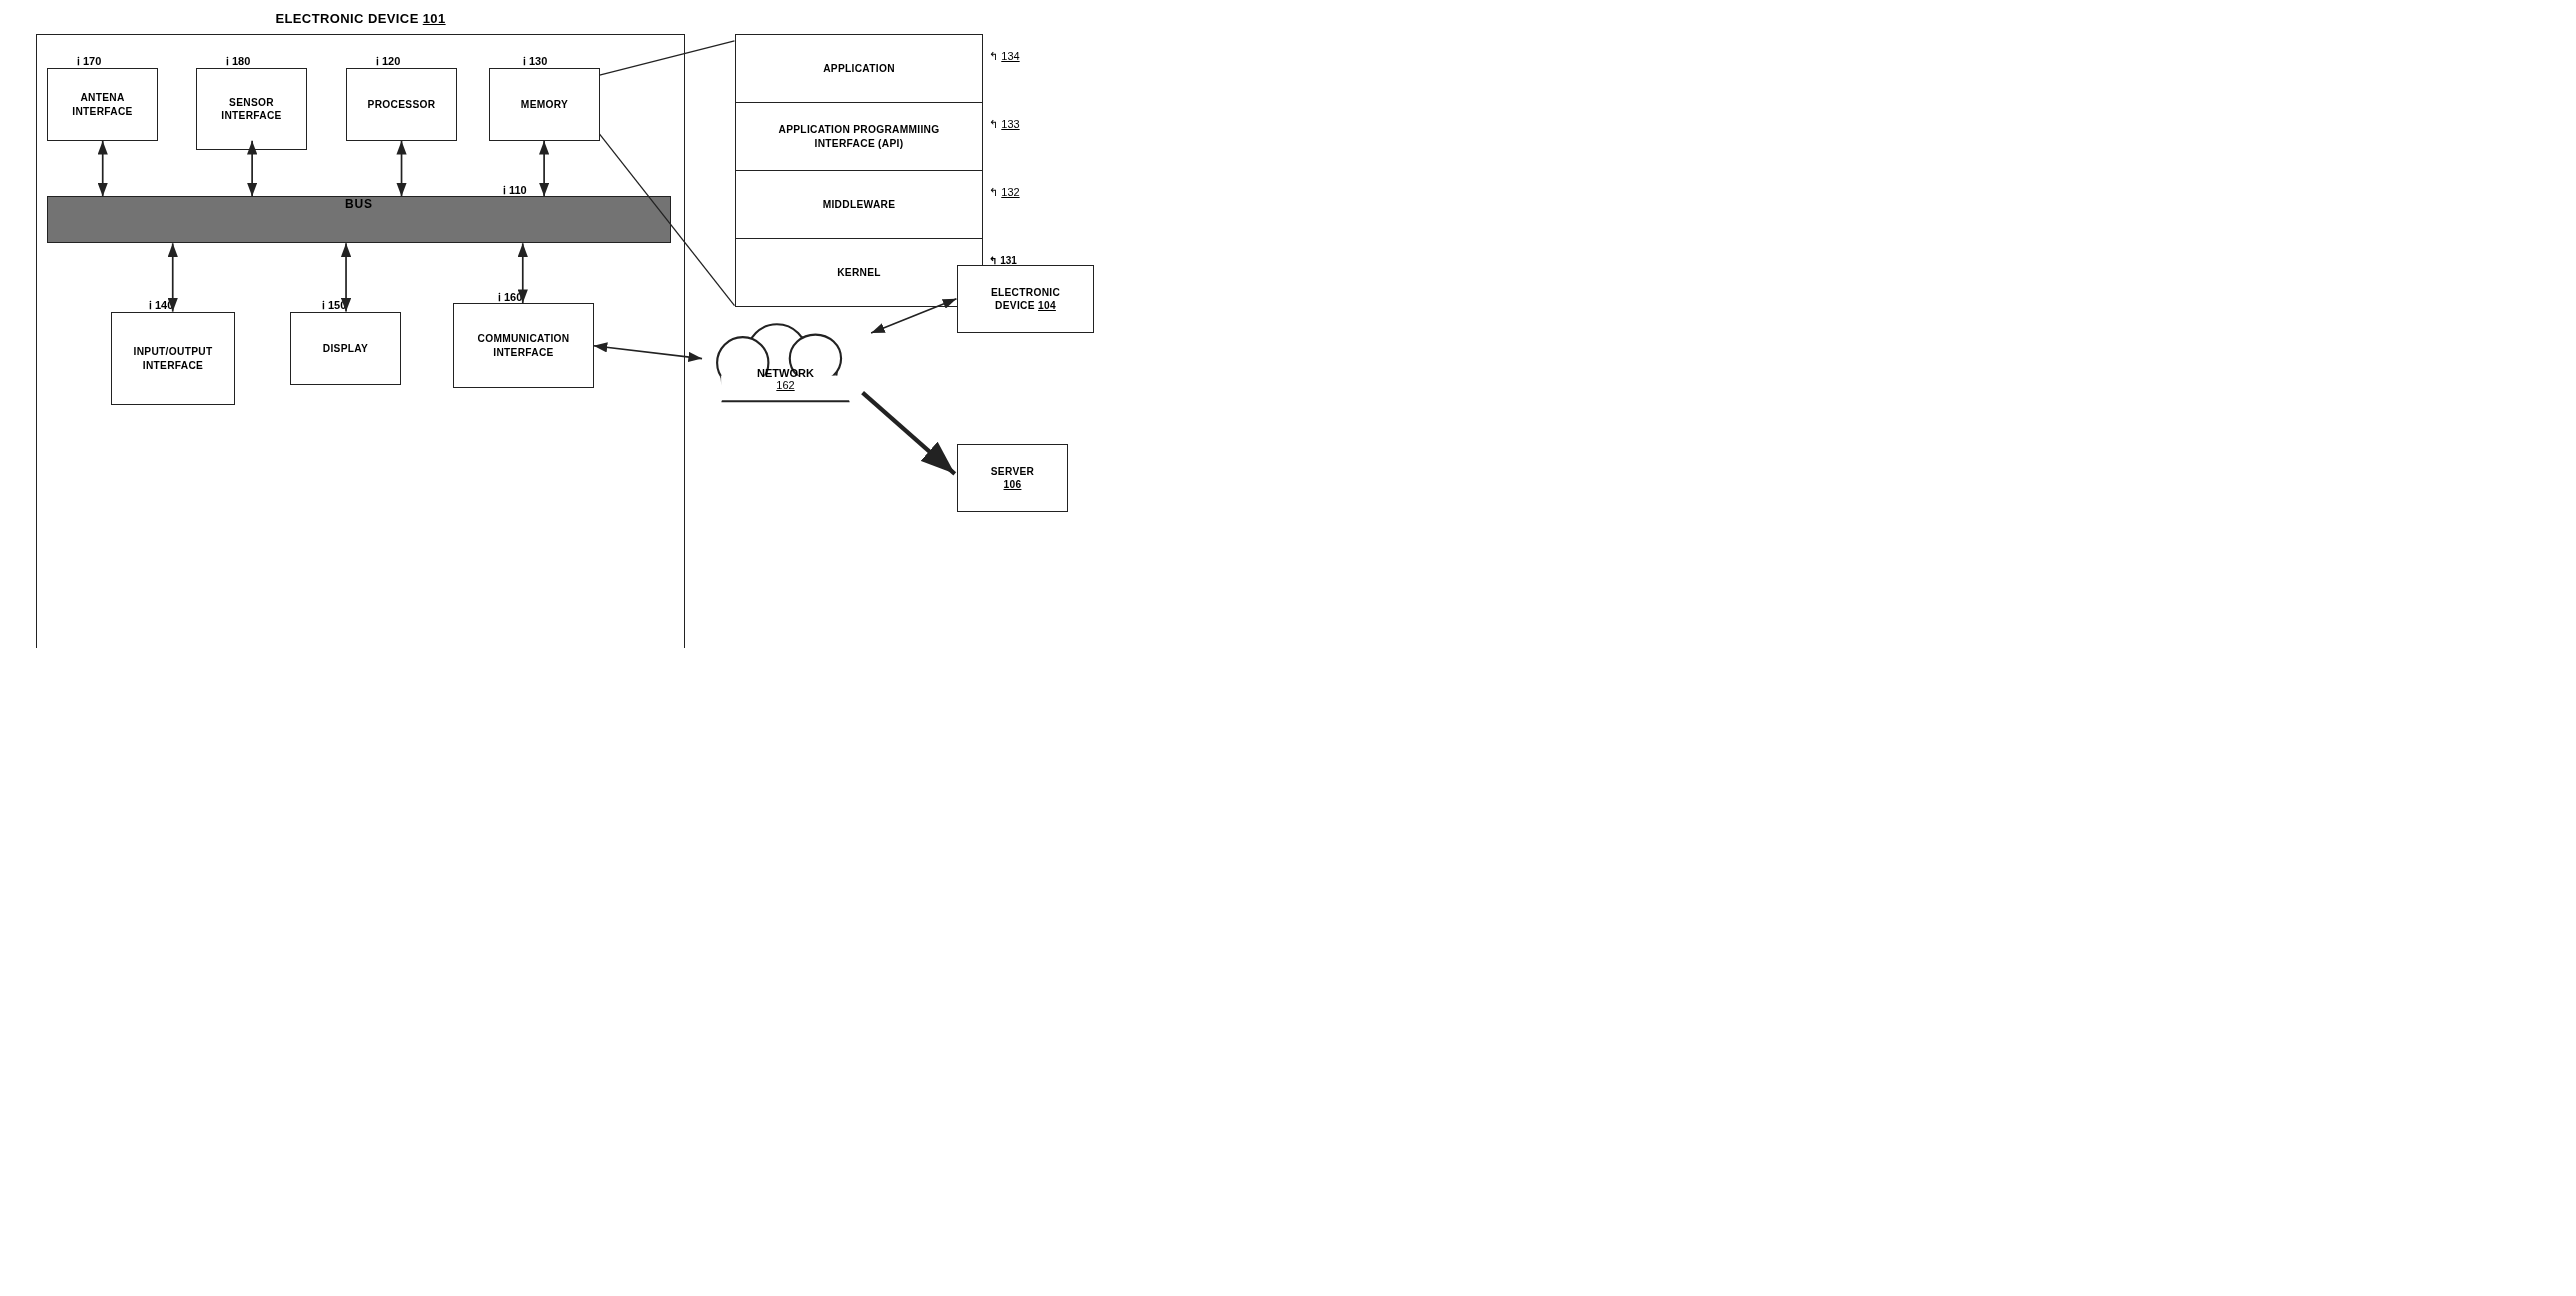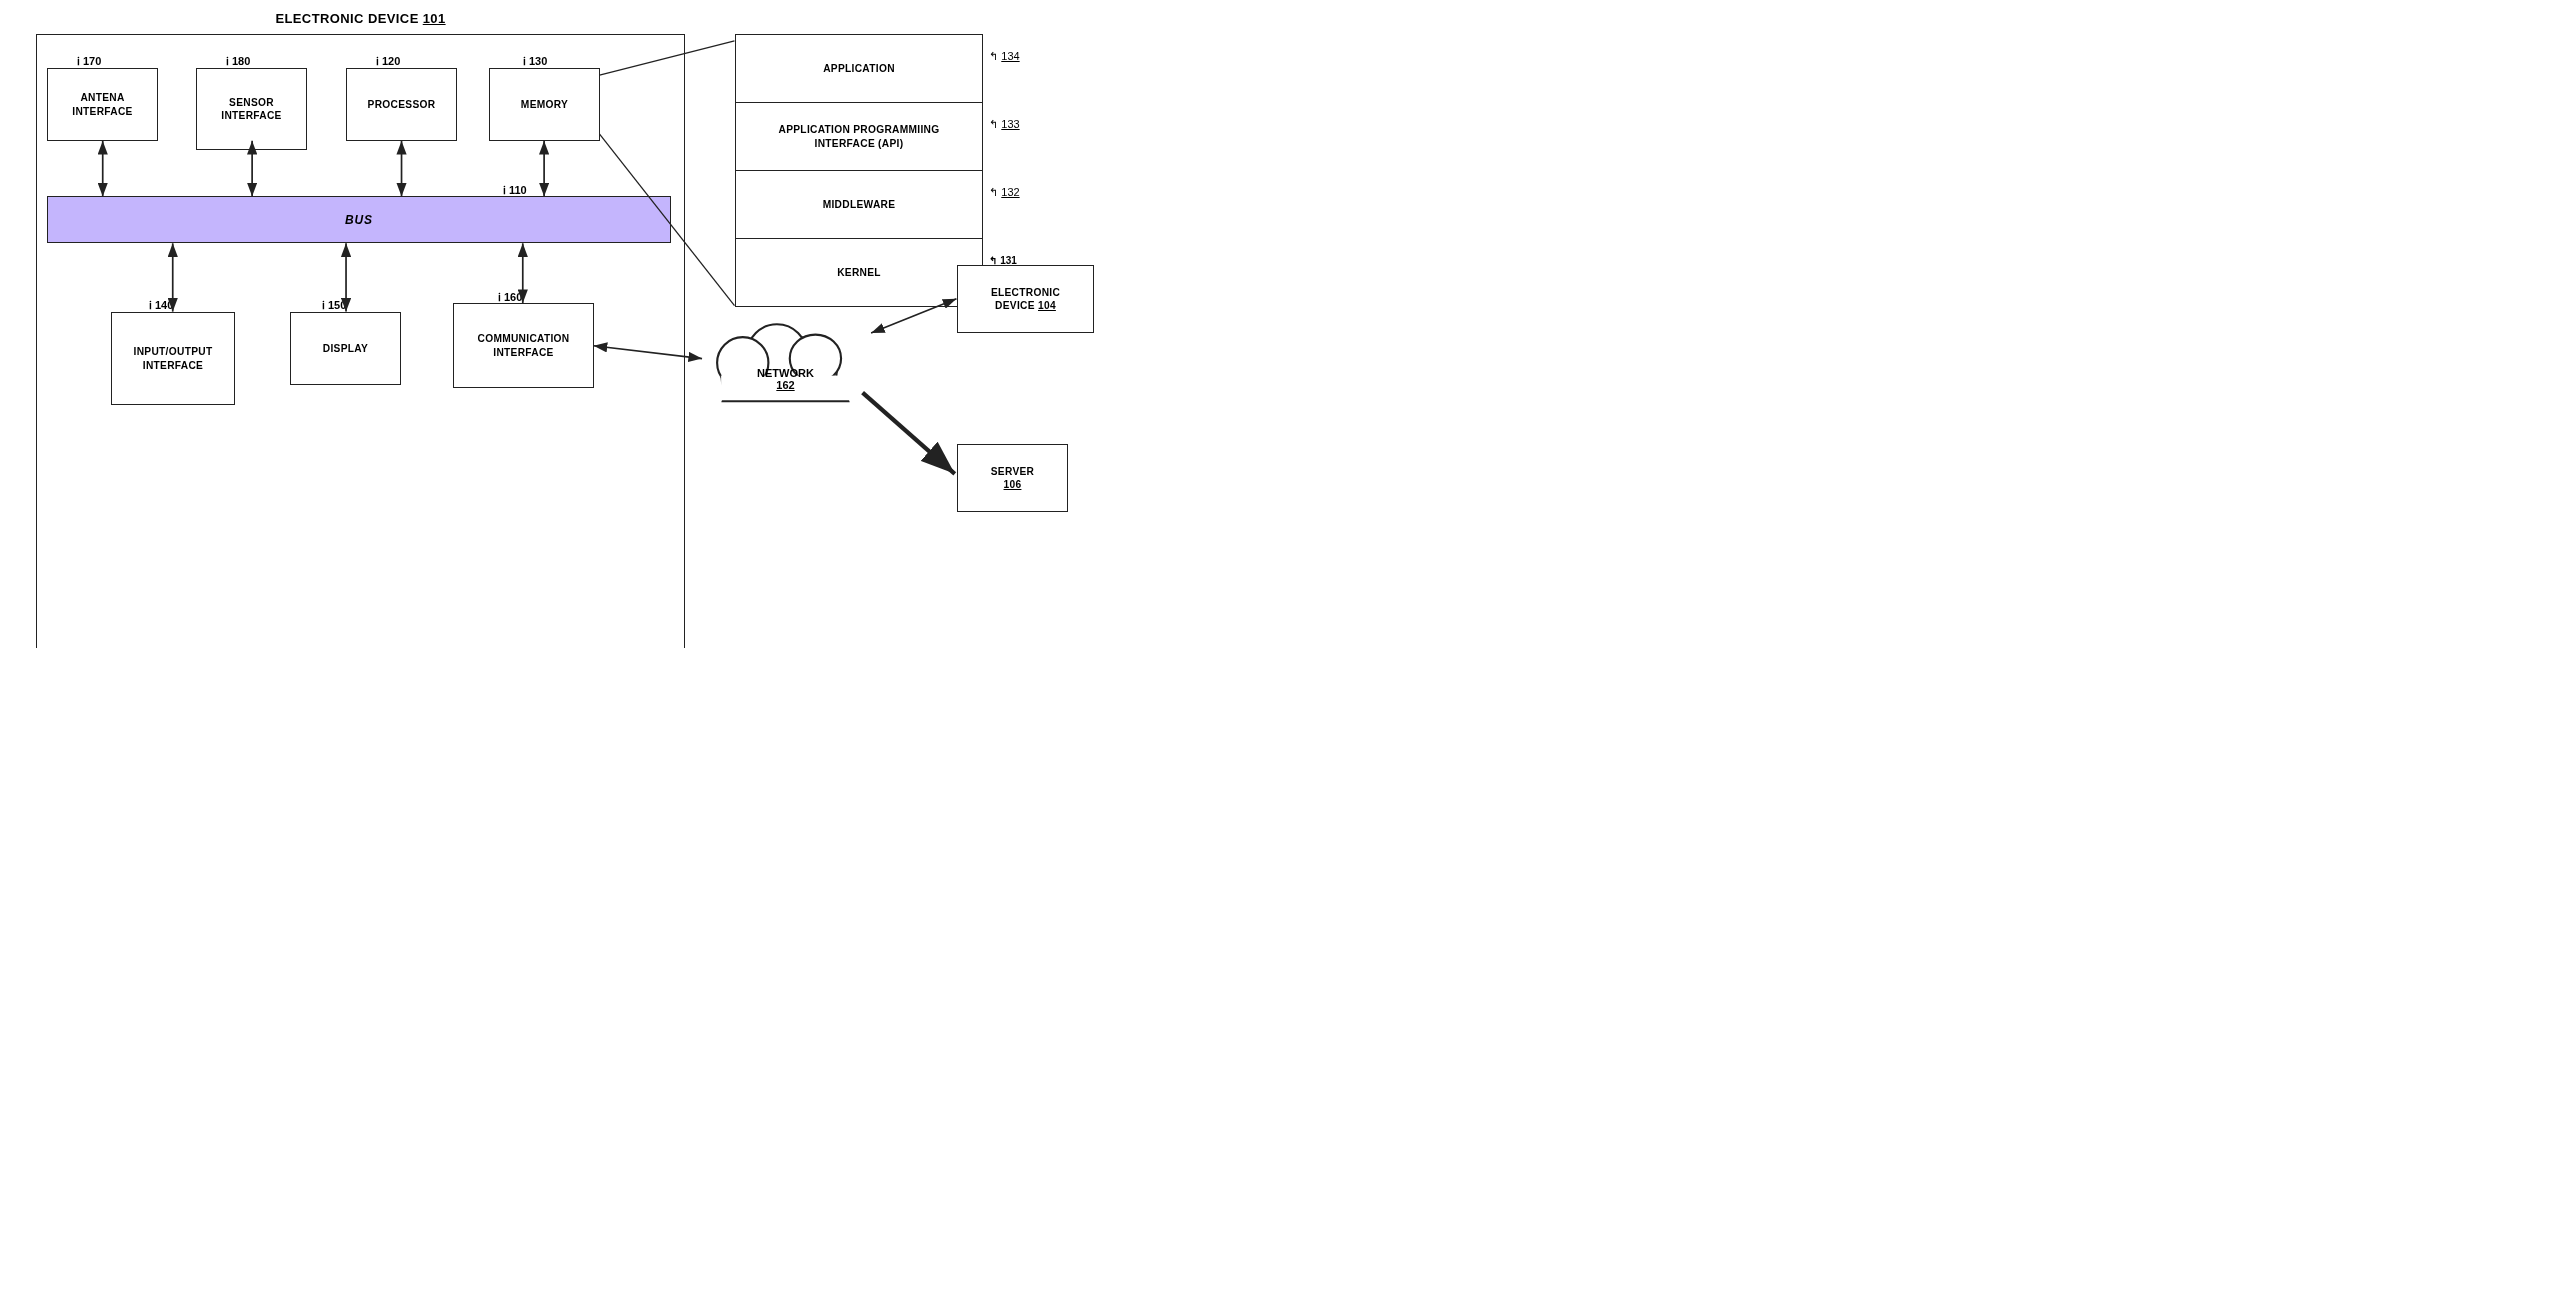--- a/index.html
+++ b/index.html
@@ -52,28 +52,27 @@
       font-size: 10.2px;
       font-weight: bold;
       line-height: 1.3;
       letter-spacing: 0.3px;
     }
 
     
     .bus-box {
       position: absolute;
       border: 1.7px solid #222;
-      background: #c4b5fd;
+      background: #737373;
       display: flex;
-      align-items: center;
+      align-items: flex-start;
       justify-content: center;
       font-size: 12px;
       font-weight: bold;
       letter-spacing: 0.9px;
-      font-style: italic;
     }
 
     
     .stack-box {
       position: absolute;
       border: 1.7px solid #222;
       background: #fff;
     }
     .stack-row {
       border-bottom: 1.7px solid #222;
@@ -191,21 +190,21 @@
       <ellipse cx="50" cy="85" rx="30" ry="30" fill="white" stroke="#222" stroke-width="2.5"></ellipse>
       <ellipse cx="135" cy="80" rx="30" ry="28" fill="white" stroke="#222" stroke-width="2.5"></ellipse>
 
       <rect x="25" y="100" width="150" height="50" fill="white"></rect>
       <line x1="25" y1="130" x2="175" y2="130" stroke="#222" stroke-width="2.5"></line>
       <line x1="25" y1="100" x2="25" y2="130" stroke="white" stroke-width="1"></line>
       <line x1="175" y1="100" x2="175" y2="130" stroke="white" stroke-width="1"></line>
     </g>
   </svg>
 
-  <div style="position:absolute; top:367px; left:730px; font-size:11px; font-weight:bold; text-align:center; width:111px;">NETWORK<br><span style="text-decoration:underline; font-weight:bold;">162</span></div>
+  <div style="position:absolute; top:367px; left:730px; font-size:11px; font-weight:bold; text-align:center; width:111px;">NETWORK<br><span style="text-decoration:underline; font-weight:normal;">162</span></div>
 
   <div class="comp-box" style="top:265px; left:957px; width:137px; height:68px;">
     <span>ELECTRONIC<br>DEVICE <span style="text-decoration:underline;">104</span></span>
   </div>
 
   <div class="comp-box" style="top:444px; left:957px; width:111px; height:68px;">
     <span>SERVER<br><span style="text-decoration:underline;">106</span></span>
   </div>
 
   <svg class="arrows" viewBox="0 0 1508 759" width="1288" height="648">

